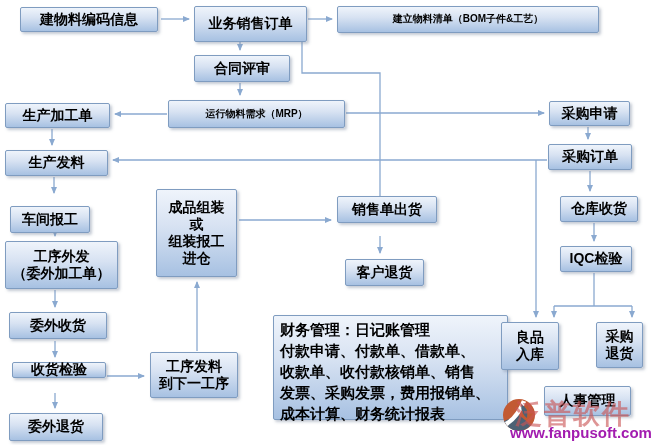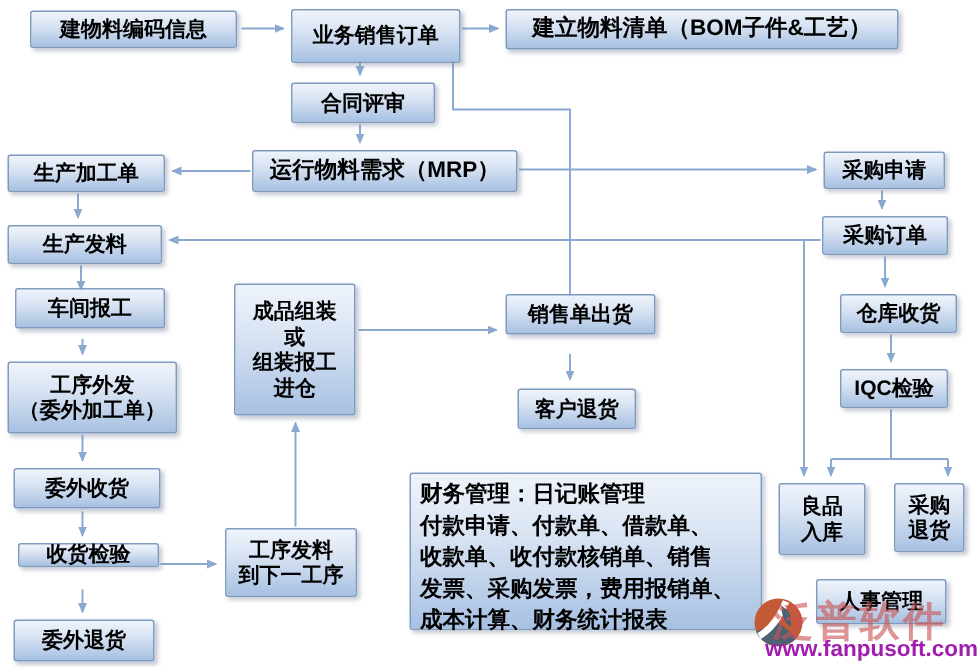--- a/index.html
+++ b/index.html
@@ -11,21 +11,21 @@
   #connectors{position:absolute;left:0;top:0;z-index:1;}
   .node{
     position:absolute;box-sizing:border-box;z-index:2;
     background:linear-gradient(180deg,#eff4fb 0%,#d7e2f2 42%,#a7c1e2 100%);
     border:1px solid #7f9cc0;border-radius:2px;
     box-shadow:2px 2px 3px rgba(125,138,160,0.45);
     display:flex;align-items:center;justify-content:center;
     font-size:14px;font-weight:700;color:#000;
     white-space:pre-line;text-align:center;line-height:1.22;
   }
-  .node.wide{font-size:15px;}
+  .node.wide{font-size:10px;}
   .node.finance{
     align-items:flex-start;justify-content:flex-start;text-align:left;
     padding:3px 4px 0 6px;font-size:15px;line-height:21px;
   }
   #watermark{position:absolute;left:0;top:0;width:652px;height:445px;z-index:5;pointer-events:none;}
   .wm-brand{
     position:absolute;left:515px;top:396px;
     font-size:27px;font-weight:700;letter-spacing:2px;
     color:rgba(202,84,84,0.62);white-space:nowrap;
   }
@@ -83,21 +83,21 @@
   <div class="node wide" style="left:337px;top:6px;width:262px;height:27px">建立物料清单（BOM子件&amp;工艺）</div>
 
   <div class="node" style="left:194px;top:55px;width:96px;height:27px">合同评审</div>
 
   <div class="node wide" style="left:168px;top:100px;width:177px;height:28px">运行物料需求（MRP）</div>
 
   <div class="node" style="left:5px;top:103px;width:105px;height:25px">生产加工单</div>
 
   <div class="node" style="left:5px;top:150px;width:103px;height:26px">生产发料</div>
 
-  <div class="node" style="left:10px;top:192px;width:100px;height:27px">车间报工</div>
+  <div class="node" style="left:10px;top:206px;width:80px;height:27px">车间报工</div>
 
   <div class="node" style="left:9px;top:312px;width:98px;height:27px">委外收货</div>
 
   <div class="node" style="left:5px;top:241px;width:113px;height:48px">工序外发
 （委外加工单）</div>
 
   <div class="node" style="left:12px;top:362px;width:94px;height:16px">收货检验</div>
 
   <div class="node" style="left:9px;top:413px;width:94px;height:28px">委外退货</div>
 
@@ -120,21 +120,21 @@
 成本计算、财务统计报表</div>
 
   <div class="node" style="left:549px;top:101px;width:81px;height:25px">采购申请</div>
 
   <div class="node" style="left:548px;top:144px;width:84px;height:26px">采购订单</div>
 
   <div class="node" style="left:560px;top:196px;width:78px;height:26px">仓库收货</div>
 
   <div class="node" style="left:560px;top:246px;width:72px;height:26px">IQC检验</div>
 
-  <div class="node" style="left:519px;top:322px;width:58px;height:48px">良品
+  <div class="node" style="left:501px;top:322px;width:58px;height:48px">良品
 入库</div>
 
   <div class="node" style="left:596px;top:322px;width:47px;height:46px">采购
 退货</div>
 
   <div class="node" style="left:544px;top:386px;width:87px;height:30px">人事管理</div>
 
   <div id="watermark">
     <svg class="wm-logo" viewBox="0 0 36 38">
       <circle cx="18" cy="19" r="16" fill="#c25a33"></circle>

